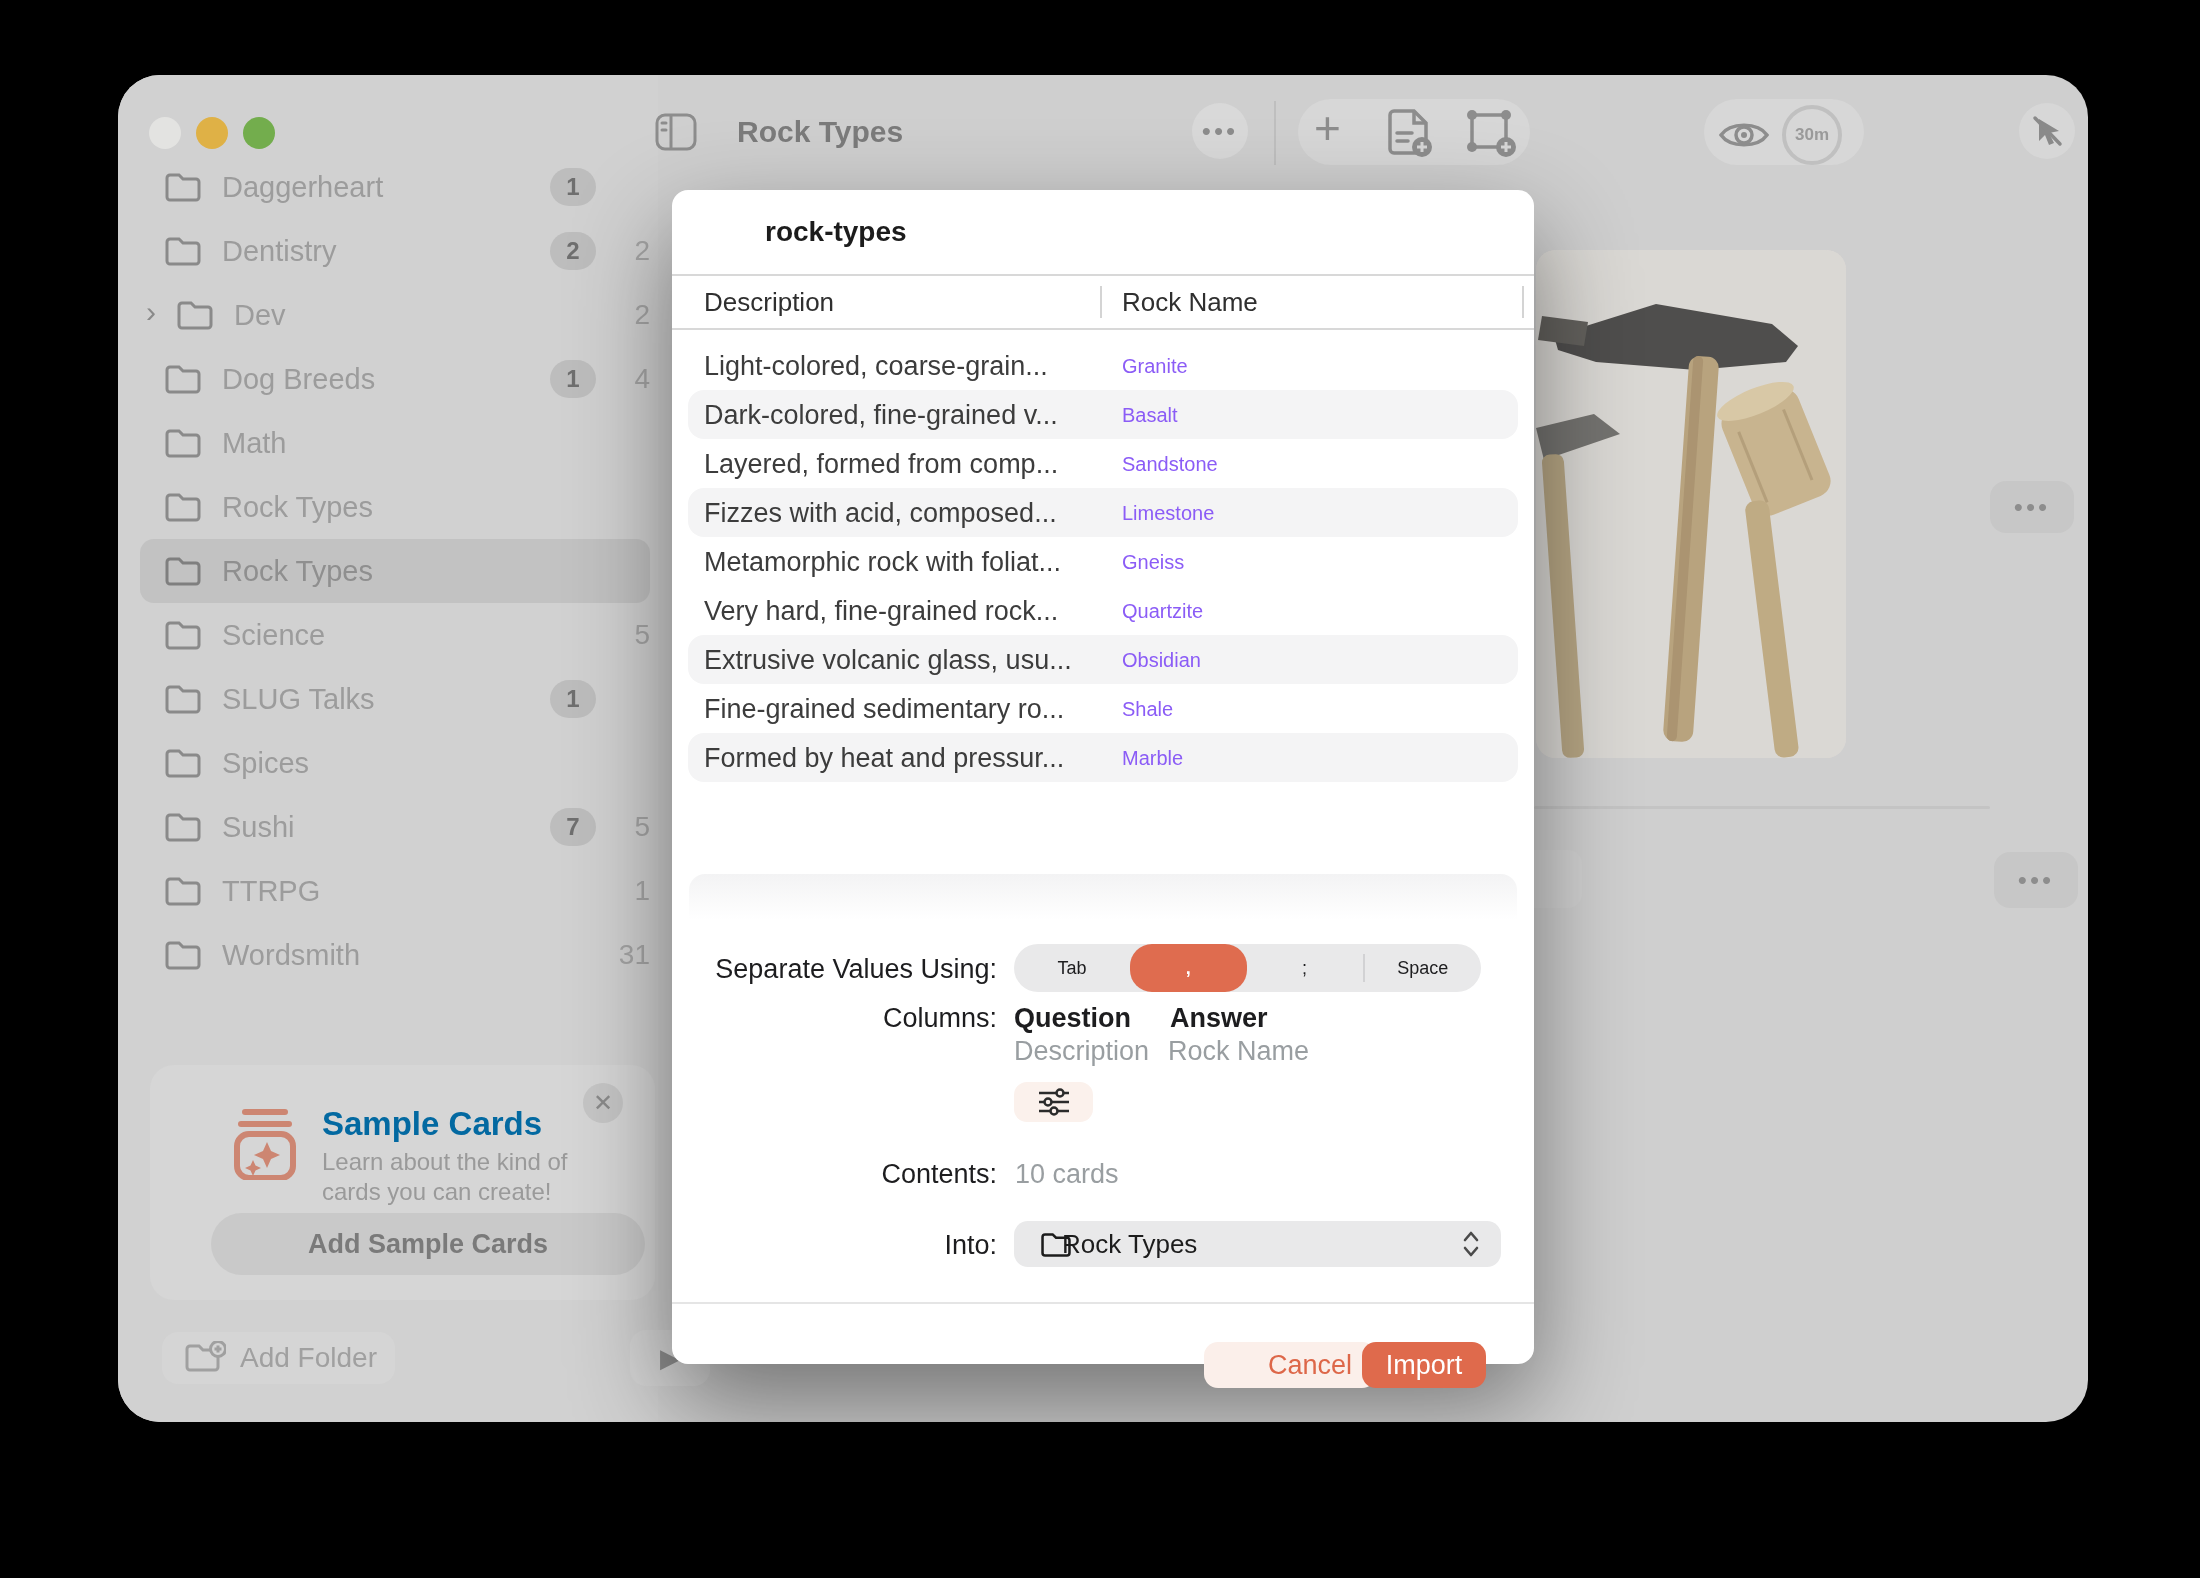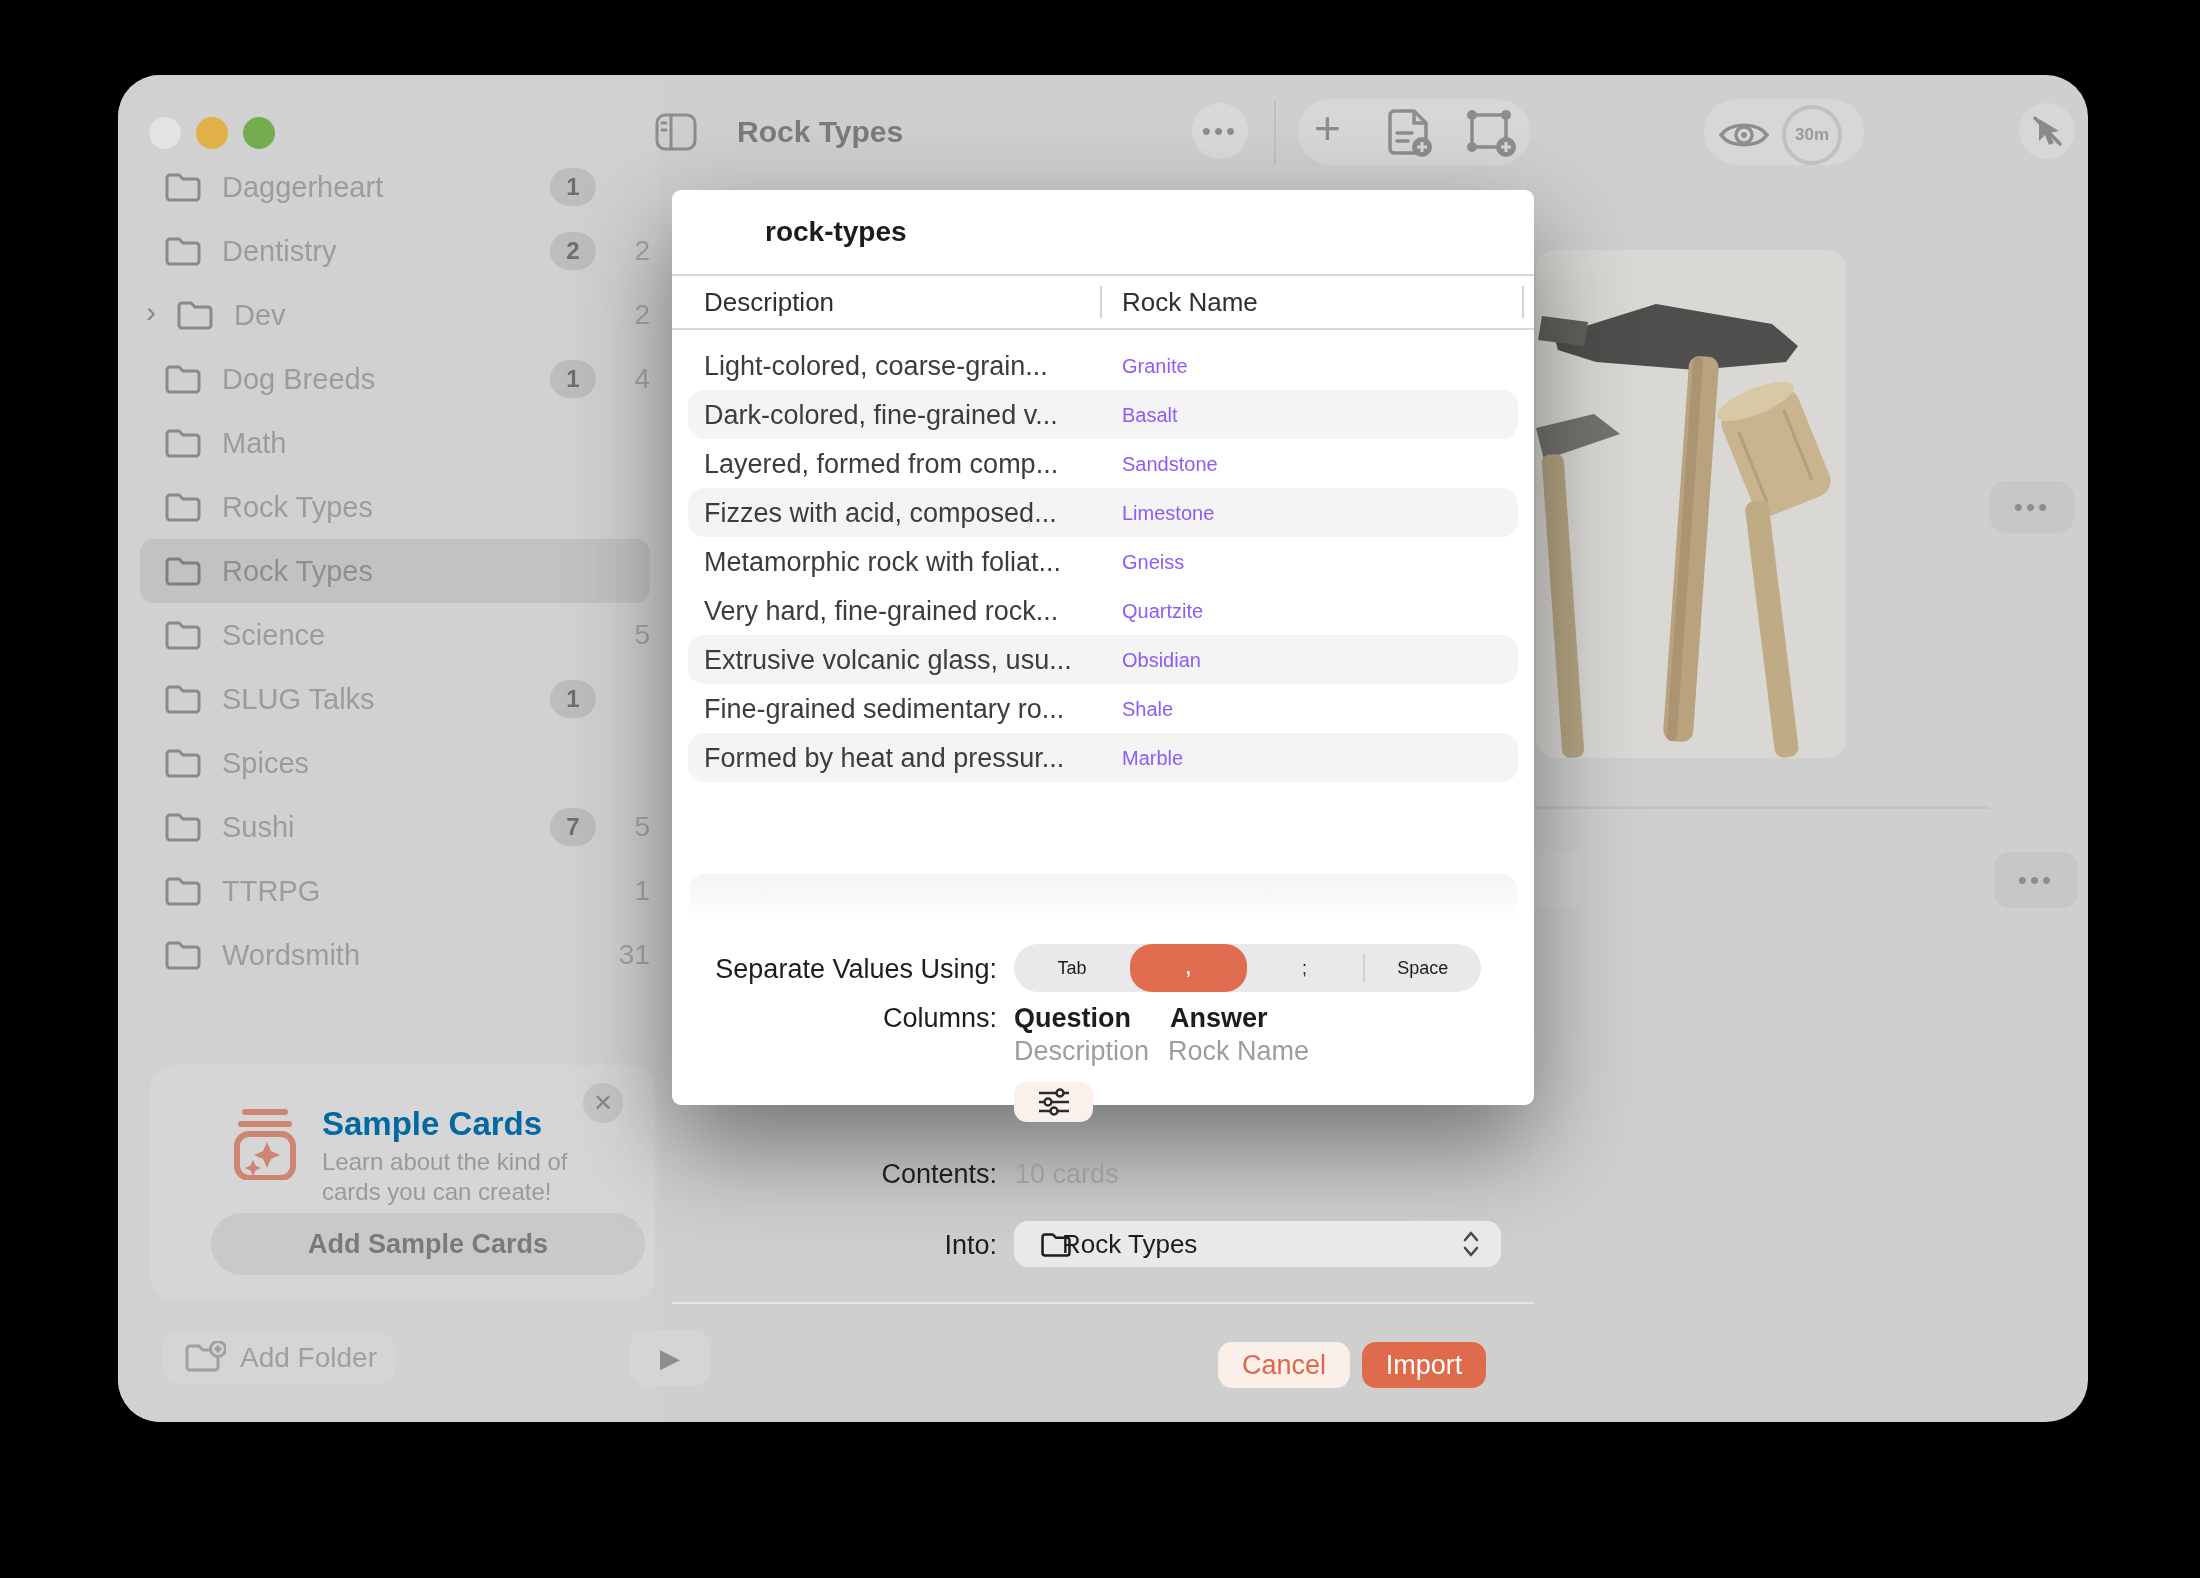--- a/index.html
+++ b/index.html
@@ -80,21 +80,21 @@
     background:#dcd9d5;opacity:.92;
   }
   .more-btn{
     position:absolute;width:84px;height:52px;border-radius:16px;background:#c7c7c7;
     display:flex;align-items:center;justify-content:center;
   }
   .content-divider{position:absolute;left:1416px;top:731px;width:456px;height:3px;background:#c4c4c4;border-radius:2px;}
   .sliver-btn{position:absolute;left:1416px;top:775px;width:48px;height:58px;background:#d2d2d2;border-radius:0 14px 14px 0;}
   
   .modal{
-    position:absolute;left:672px;top:190px;width:862px;height:915px;background:#ffffff;border-radius:9px;
+    position:absolute;left:672px;top:190px;width:862px;height:1174px;background:#ffffff;border-radius:16px;
     box-shadow:0 40px 100px rgba(0,0,0,.45);
   }
   .m-title{position:absolute;left:93px;top:26px;font-size:28px;font-weight:bold;color:#1c1c1c;}
   .m-head{position:absolute;left:0;top:84px;width:100%;height:56px;border-top:2px solid #d8d8d8;border-bottom:2px solid #d8d8d8;box-sizing:border-box;}
   .m-head .h-desc{position:absolute;left:32px;top:50%;transform:translateY(-50%);font-size:26px;color:#2f2f2f;}
   .m-head .h-name{position:absolute;left:450px;top:50%;transform:translateY(-50%);font-size:26px;color:#2f2f2f;}
   .m-head .h-div1{position:absolute;left:428px;top:10px;width:2px;height:32px;background:#d4d4d4;}
   .m-head .h-div2{position:absolute;left:850px;top:10px;width:2px;height:32px;background:#d4d4d4;}
   .t-rows{position:absolute;left:0;top:151px;width:100%;}
   .trow{position:relative;height:49px;}
@@ -124,21 +124,21 @@
     position:absolute;left:342px;top:1031px;width:487px;height:46px;border-radius:14px;background:#e9e9ea;
     display:flex;align-items:center;color:#1c1c1c;
   }
   .dropdown .dd-label{margin-left:48px;font-size:26px;}
   .dropdown .dd-chev{margin-left:auto;margin-right:22px;color:#4a4a4a;}
   .m-footer-div{position:absolute;left:0;top:1112px;width:100%;height:2px;background:#e5e5e5;}
   .btn{
     position:absolute;top:1152px;height:46px;border-radius:14px;font-size:27px;
     display:flex;align-items:center;justify-content:center;
   }
-  .btn.cancel{left:546px;width:132px;background:#fbefea;color:#dd6749;}
+  .btn.cancel{left:532px;width:132px;background:#fbefea;color:#dd6749;padding-left:40px;}
   .btn.import{left:690px;width:124px;background:#df6a4c;color:#ffffff;}
   svg{display:block;}
 </style>
 </head>
 <body>
 
 <div class="window">
   <div class="sidebar-bg"></div>
 
   <span class="tl c1"></span>

